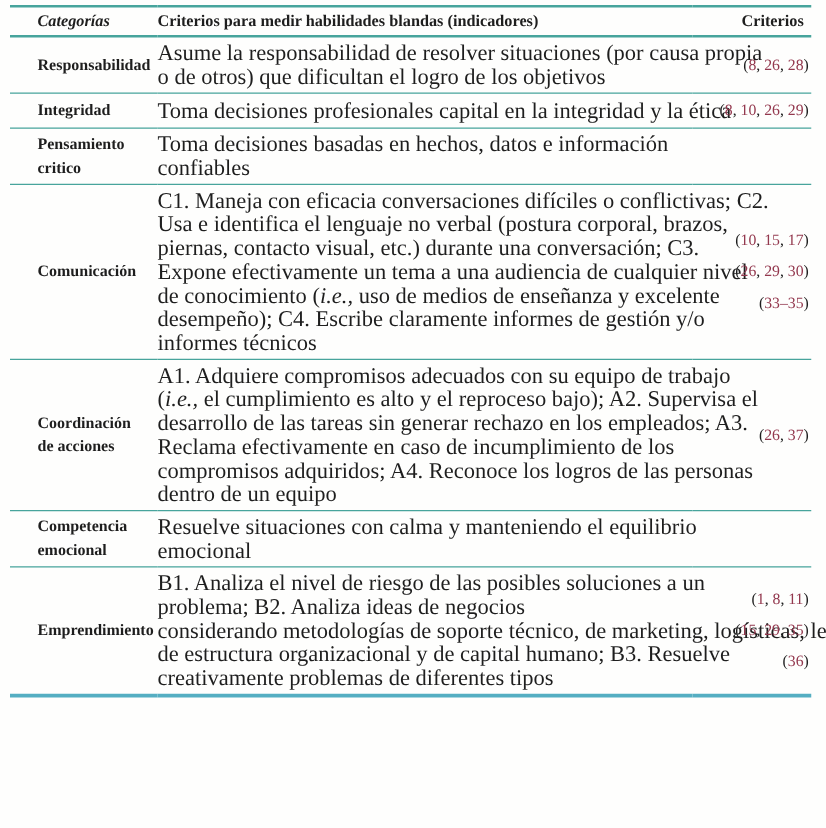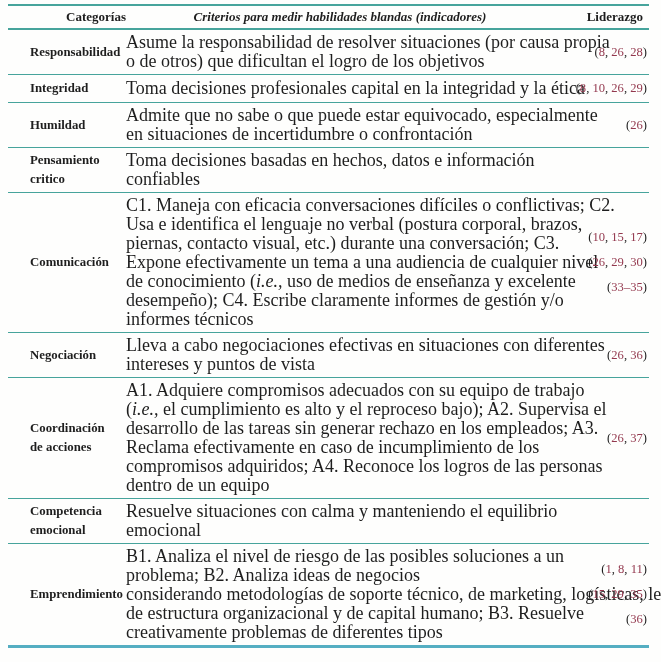--- a/index.html
+++ b/index.html
@@ -26,22 +26,22 @@
     border-bottom:3px solid var(--bottom-rule);
   }
   col.c-cat{width:118px;}
   col.c-crit{width:428px;}
   col.c-ref{width:95px;}
   thead tr{border-bottom:2px solid var(--rule);}
   thead th{
     font-weight:bold;font-size:13px;line-height:16px;
     padding:3px 0 3px 0;vertical-align:middle;
   }
-  th.h-cat{text-align:right;padding-left:22px;}
-  th.h-crit{text-align:center;font-style:italic;}
+  th.h-cat{text-align:left;padding-left:22px;font-style:italic;}
+  th.h-crit{text-align:left;}
   th.h-ref{text-align:right;padding-right:6px;}
   tbody tr{border-bottom:1.5px solid var(--rule);}
   tbody tr:last-child{border-bottom:none;}
   td{vertical-align:middle;}
   td.cat{
     font-weight:bold;font-size:12.8px;line-height:19px;
     white-space:pre-line;
     padding:2px 2px 2px 22px;
   }
   td.crit{
@@ -63,65 +63,51 @@
   <table class="skills">
     <colgroup>
       <col class="c-cat">
       <col class="c-crit">
       <col class="c-ref">
     </colgroup>
     <thead>
       <tr>
         <th class="h-cat">Categorías</th>
         <th class="h-crit">Criterios para medir habilidades blandas (indicadores)</th>
-        <th class="h-ref">Liderazgo</th>
+        <th class="h-ref">Criterios</th>
       </tr>
     </thead>
     <tbody>
         <tr>
           <td class="cat">Responsabilidad</td>
           <td class="crit">Asume la responsabilidad de resolver situaciones (por causa propia<br>o de otros) que dificultan el logro de los objetivos</td>
           <td class="ref">
             <div class="refline">(<span class="refnum">8</span>, <span class="refnum">26</span>, <span class="refnum">28</span>)</div>
           </td>
         </tr>
         <tr>
           <td class="cat">Integridad</td>
           <td class="crit">Toma decisiones profesionales capital en la integridad y la ética</td>
           <td class="ref">
             <div class="refline">(<span class="refnum">8</span>, <span class="refnum">10</span>, <span class="refnum">26</span>, <span class="refnum">29</span>)</div>
           </td>
         </tr>
         <tr>
-          <td class="cat">Humildad</td>
-          <td class="crit">Admite que no sabe o que puede estar equivocado, especialmente<br>en situaciones de incertidumbre o confrontación</td>
-          <td class="ref">
-            <div class="refline">(<span class="refnum">26</span>)</div>
-          </td>
-        </tr>
-        <tr>
           <td class="cat">Pensamiento
 critico</td>
           <td class="crit">Toma decisiones basadas en hechos, datos e información<br>confiables</td>
           <td class="ref"></td>
         </tr>
         <tr>
           <td class="cat">Comunicación</td>
           <td class="crit">C1. Maneja con eficacia conversaciones difíciles o conflictivas; C2.<br>Usa e identifica el lenguaje no verbal (postura corporal, brazos,<br>piernas, contacto visual, etc.) durante una conversación; C3.<br>Expone efectivamente un tema a una audiencia de cualquier nivel<br>de conocimiento (<i>i.e.,</i> uso de medios de enseñanza y excelente<br>desempeño); C4. Escribe claramente informes de gestión y/o<br>informes técnicos</td>
           <td class="ref">
             <div class="refline">(<span class="refnum">10</span>, <span class="refnum">15</span>, <span class="refnum">17</span>)</div>
             <div class="refline">(<span class="refnum">26</span>, <span class="refnum">29</span>, <span class="refnum">30</span>)</div>
             <div class="refline">(<span class="refnum">33–35</span>)</div>
-          </td>
-        </tr>
-        <tr>
-          <td class="cat">Negociación</td>
-          <td class="crit">Lleva a cabo negociaciones efectivas en situaciones con diferentes<br>intereses y puntos de vista</td>
-          <td class="ref">
-            <div class="refline">(<span class="refnum">26</span>, <span class="refnum">36</span>)</div>
           </td>
         </tr>
         <tr>
           <td class="cat">Coordinación
 de acciones</td>
           <td class="crit">A1. Adquiere compromisos adecuados con su equipo de trabajo<br>(<i>i.e.,</i> el cumplimiento es alto y el reproceso bajo); A2. Supervisa el<br>desarrollo de las tareas sin generar rechazo en los empleados; A3.<br>Reclama efectivamente en caso de incumplimiento de los<br>compromisos adquiridos; A4. Reconoce los logros de las personas<br>dentro de un equipo</td>
           <td class="ref">
             <div class="refline">(<span class="refnum">26</span>, <span class="refnum">37</span>)</div>
           </td>
         </tr>

